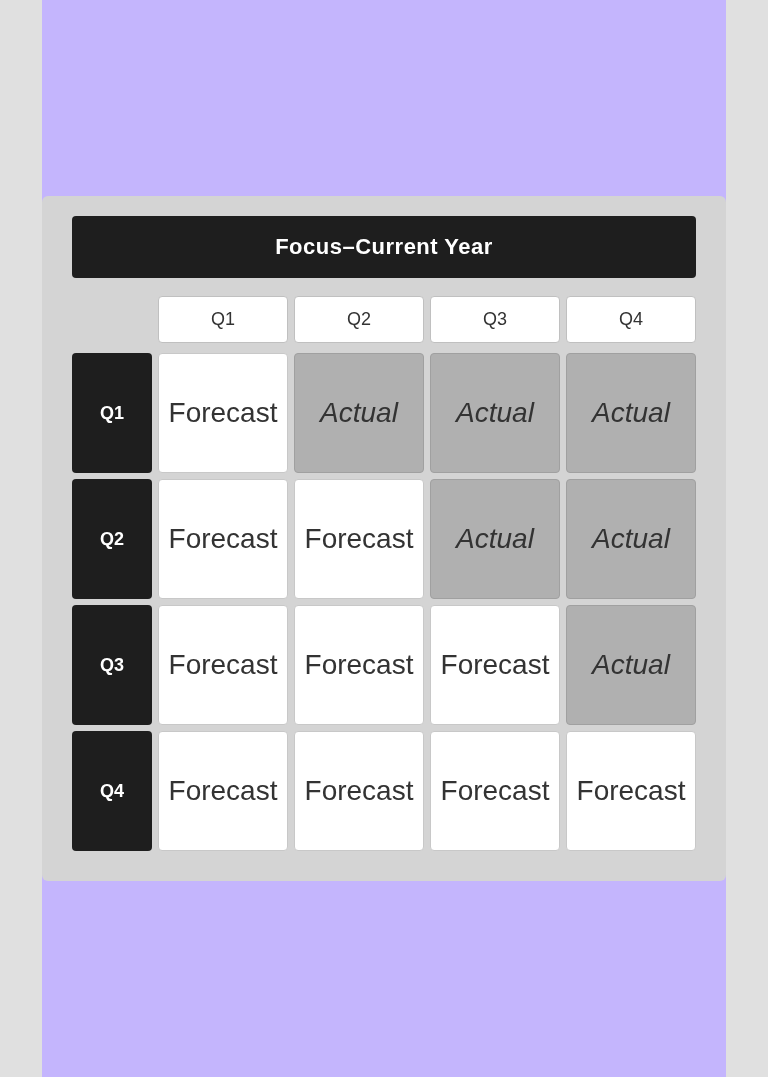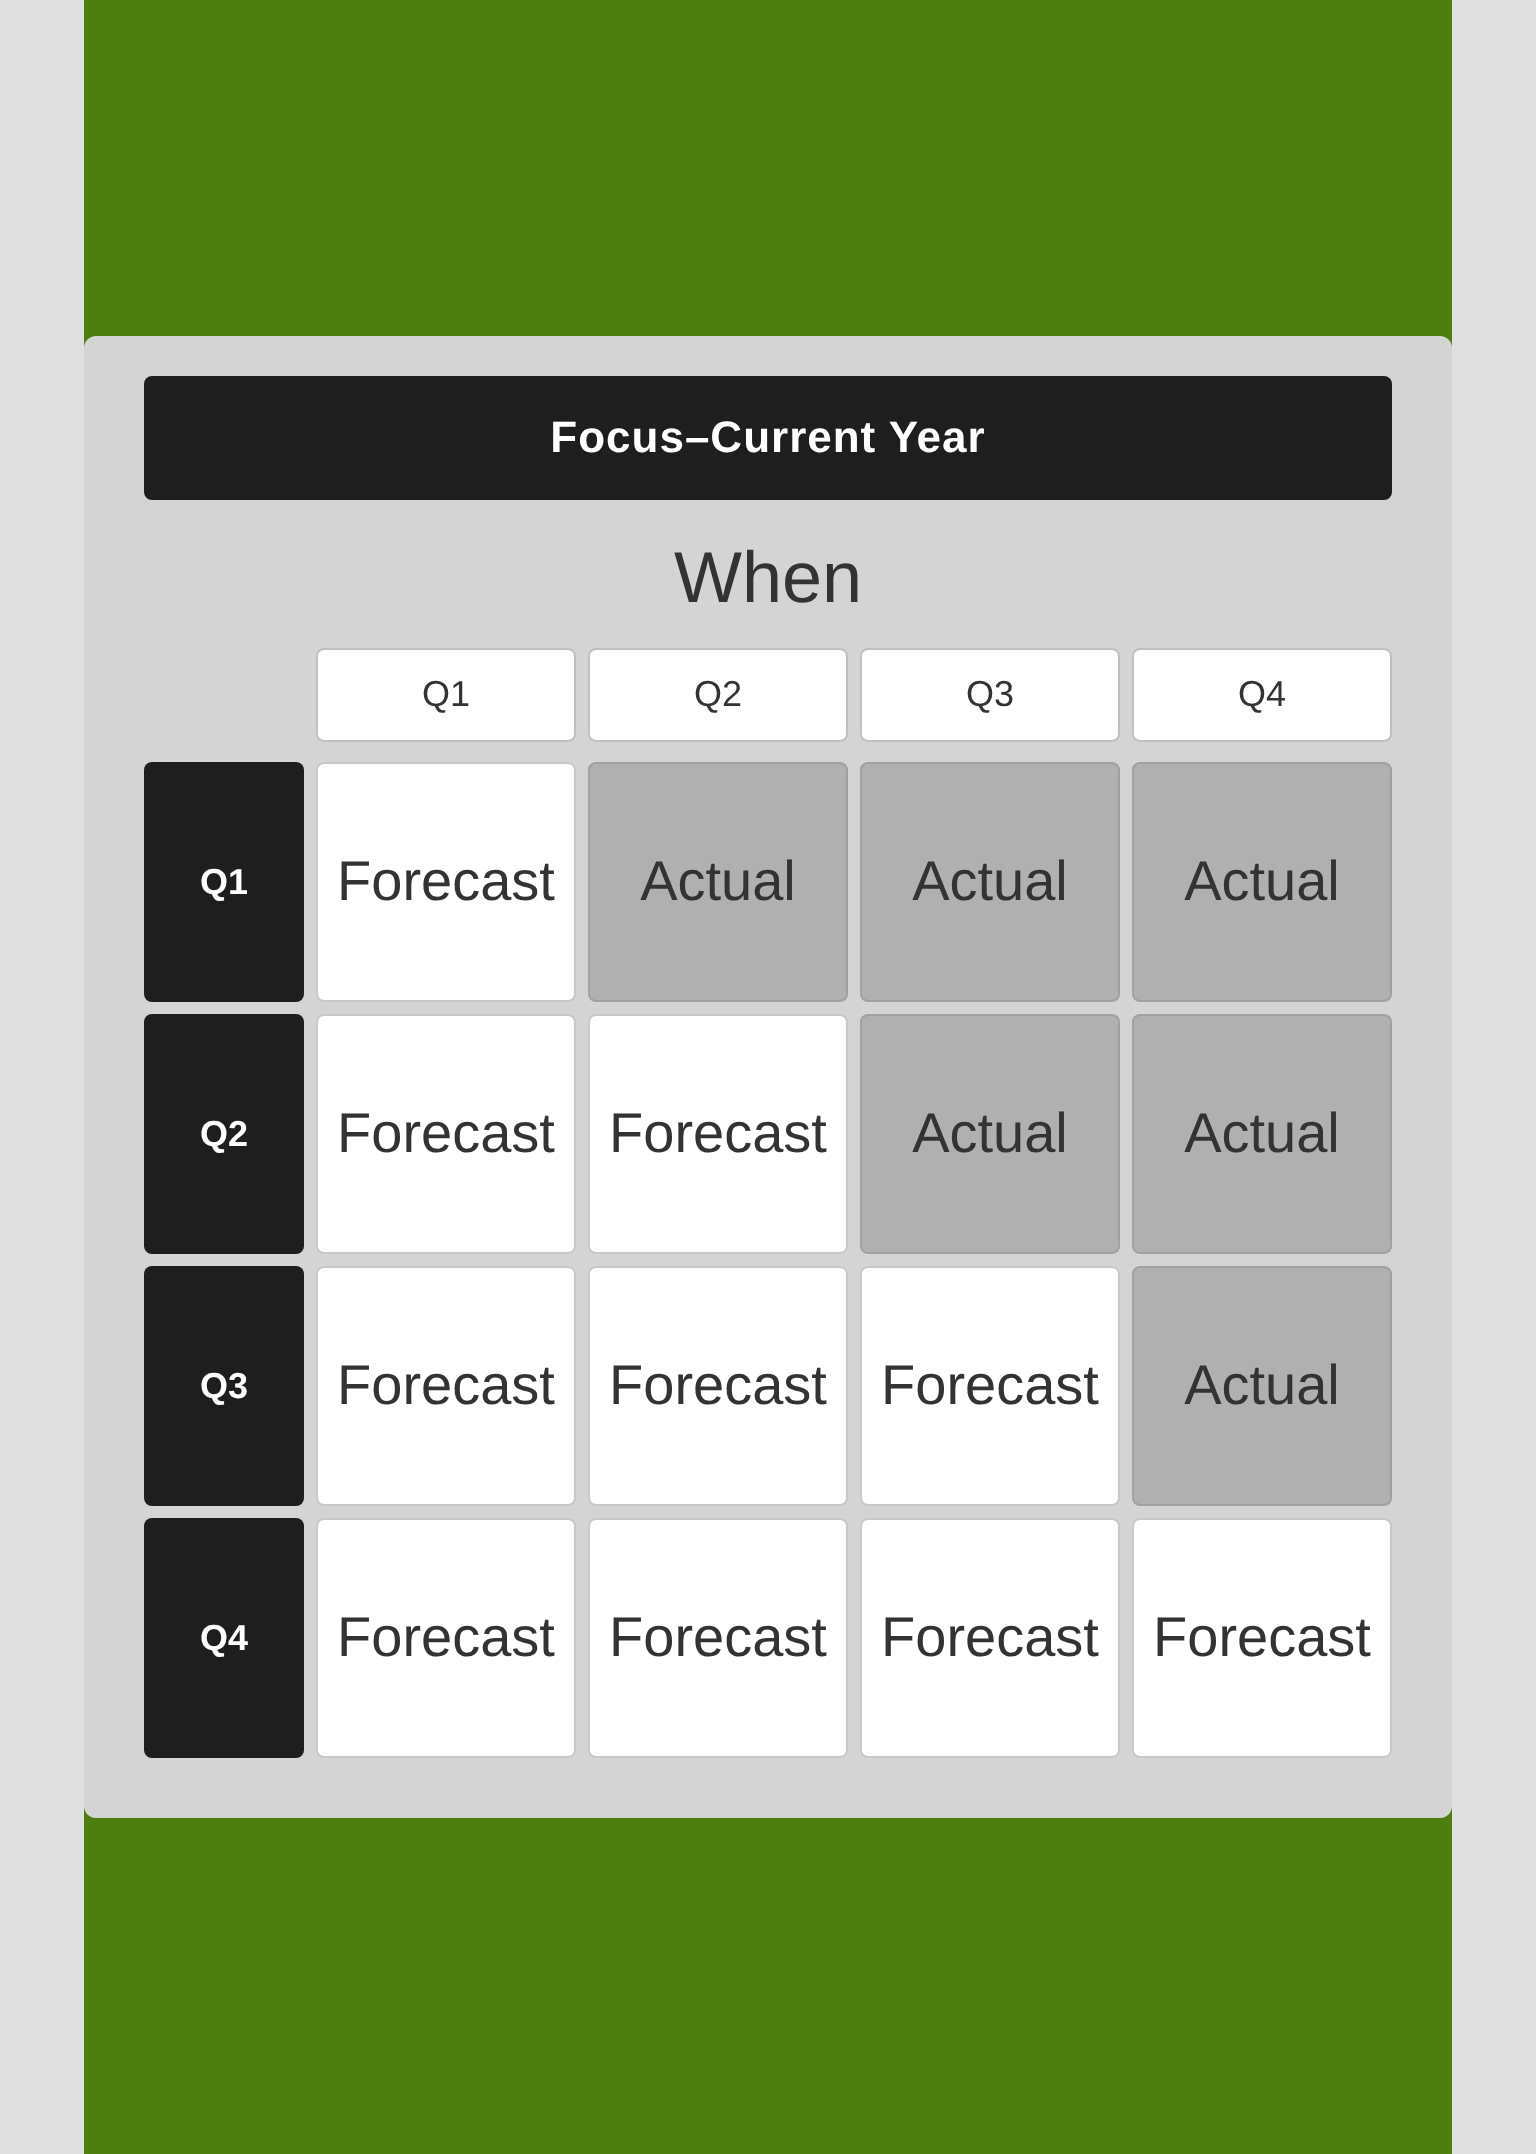--- a/index.html
+++ b/index.html
@@ -13,21 +13,21 @@
       display: flex;
       justify-content: center;
       align-items: center;
       min-height: 100vh;
       font-family: Arial, sans-serif;
     }
 
     .page-container {
       width: 684px;
       min-height: 1077px;
-      background: #4d7c0f;
+      background: #c4b5fd;
       display: flex;
       justify-content: center;
       align-items: center;
     }
 
     .main-card {
       background: #d4d4d4;
       border-radius: 6px;
       padding: 20px 30px 30px 30px;
       width: 720px;
@@ -118,33 +118,33 @@
 
     .cell-forecast {
       background: #ffffff;
       color: #333;
     }
 
     .cell-actual {
       background: #b0b0b0;
       color: #333;
       border-color: #a0a0a0;
+      font-style: italic;
     }
   </style>
 </head>
 <body>
 
 <div class="page-container">
   <div class="main-card">
 
     <div class="title-bar">
       <span class="title-bar-text">Focus–Current Year</span>
     </div>
 
-    <div class="when-label">When</div>
 
     <div class="column-headers">
       <div class="col-spacer"></div>
       <div class="col-header">Q1</div>
       <div class="col-header">Q2</div>
       <div class="col-header">Q3</div>
       <div class="col-header">Q4</div>
     </div>
 
     <div class="grid-section" id="grid-section">

